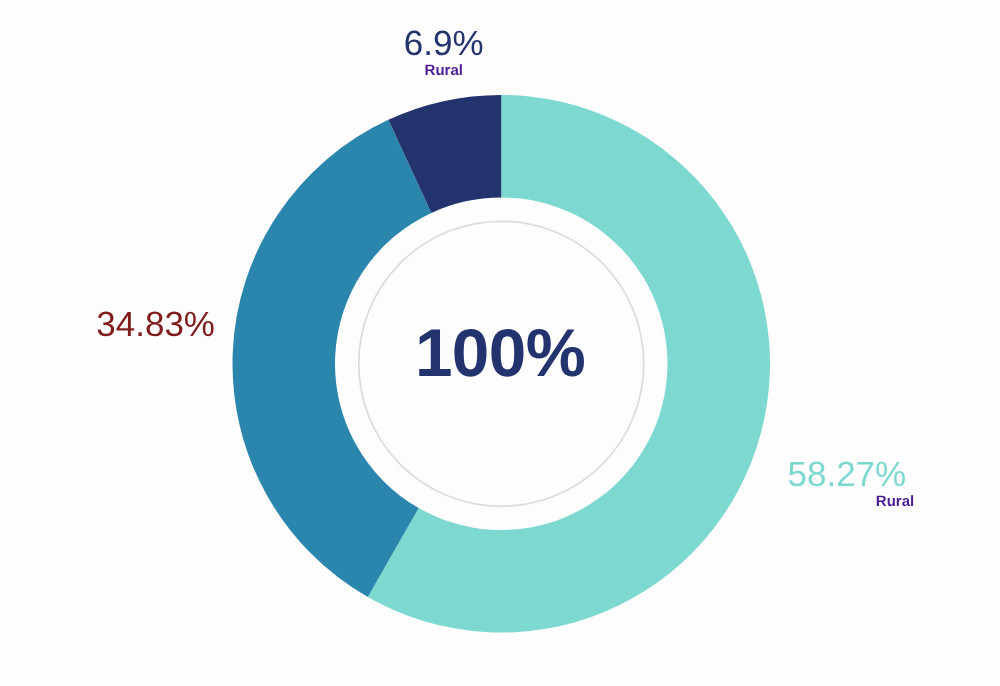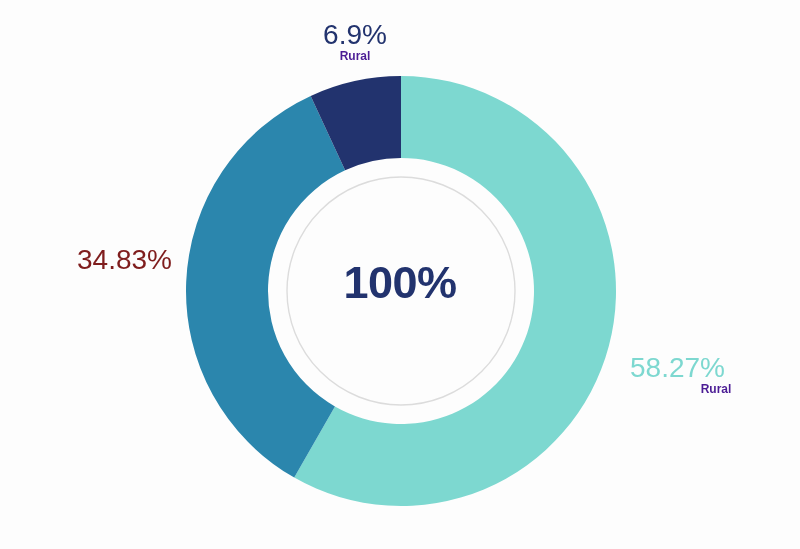--- a/index.html
+++ b/index.html
@@ -30,21 +30,21 @@
     left: 0;
     top: 0;
     width: 800px;
     height: 549px;
     display: flex;
     align-items: center;
     justify-content: center;
     pointer-events: none;
   }
   .center-value {
-    font-size: 45px;
+    font-size: 54px;
     font-weight: bold;
     color: #22336e;
     letter-spacing: -0.5px;
     transform: translate(0px, 8px);
   }
   .callout {
     position: absolute;
   }
   .callout .pct {
     font-size: 28px;
@@ -73,21 +73,21 @@
     left: 0px;
     top: 245px;
     width: 172px;
     text-align: right;
   }
   #callout-suburban .pct { color: #7f1d1d; }
   #callout-suburban .name { padding-right: 6px; }
   
   #callout-urban {
     left: 630px;
-    top: 353px;
+    top: 365px;
     width: 170px;
     text-align: left;
   }
   #callout-urban .pct { color: #7dd8d0; }
   #callout-urban .name { padding-left: 2px; }
 </style>
 </head>
 <body style="background: rgb(253, 253, 253);">
 
 <div id="chart-root">

